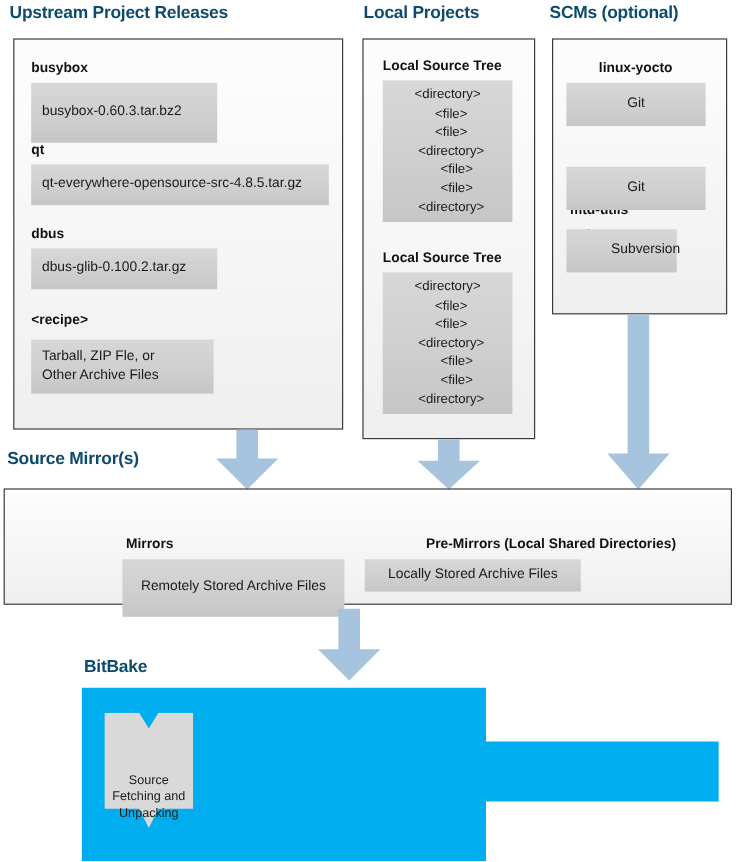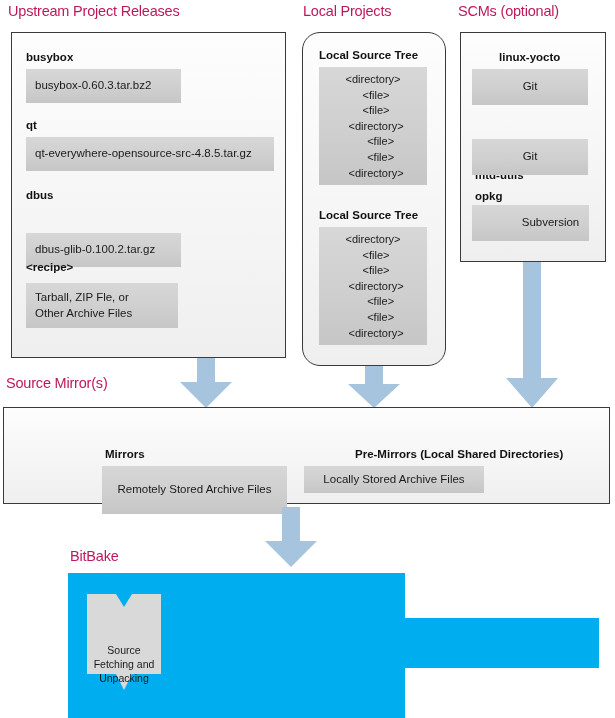--- a/index.html
+++ b/index.html
@@ -7,23 +7,23 @@
     width: 615px; height: 718px;
     background: #ffffff;
     font-family: "Liberation Sans", sans-serif;
     overflow: hidden;
   }
   #stage { position: relative; width: 615px; height: 718px; }
 
   
   .section-title {
     position: absolute;
-    font-weight: normal;
+    font-weight: bold;
     font-size: 14.5px;
-    color: #be185d;
+    color: #0c4a6e;
     letter-spacing: -0.2px;
     white-space: nowrap;
   }
 
   
   .panel {
     position: absolute;
     border: 1.3px solid #3a3a3a;
     background: linear-gradient(to bottom, #fdfdfd 0%, #f7f7f7 45%, #efefef 100%);
   }
@@ -84,36 +84,36 @@
 </head>
 <body>
 
 <div id="stage">
 
   <div class="section-title" style="left:8px; top:3px;">Upstream Project Releases</div>
 
   <div class="panel" id="panel-upstream" style="left:11px; top:32px; width:275px; height:326px;">
 
     <div class="item-label" style="left:14px; top:18px;">busybox</div>
-    <div class="gbox left" style="left:14px; top:36px; width:155px; height:34px;">busybox-0.60.3.tar.bz2</div>
+    <div class="gbox left" style="left:14px; top:36px; width:155px; height:50px;">busybox-0.60.3.tar.bz2</div>
 
     <div class="item-label" style="left:14px; top:86px;">qt</div>
     <div class="gbox left" style="left:14px; top:104px; width:248px; height:34px;">qt-everywhere-opensource-src-4.8.5.tar.gz</div>
 
     <div class="item-label" style="left:14px; top:156px;">dbus</div>
-    <div class="gbox left" style="left:14px; top:174px; width:155px; height:34px;margin-top:26px;">dbus-glib-0.100.2.tar.gz</div>
+    <div class="gbox left" style="left:14px; top:174px; width:155px; height:34px;">dbus-glib-0.100.2.tar.gz</div>
 
     <div class="item-label" style="left:14px; top:228px;">&lt;recipe&gt;</div>
     <div class="gbox left" style="left:14px; top:250px; width:152px; height:45px; white-space:pre-line;">Tarball, ZIP Fle, or
 Other Archive Files</div>
   </div>
 
   <div class="section-title" style="left:303px; top:3px;">Local Projects</div>
 
-  <div class="panel" id="panel-local-projects" style="left:302px; top:32px; width:144px; height:334px;border-radius:18px;">
+  <div class="panel" id="panel-local-projects" style="left:302px; top:32px; width:144px; height:334px;">
 
     <div class="item-label" style="left:16px; top:16px;">Local Source Tree</div>
     <div class="tree" id="tree-1" style="left:16px; top:34px; width:108px; height:118px;">
         <div>&lt;directory&gt;</div>
         <div>  &lt;file&gt;</div>
         <div>  &lt;file&gt;</div>
         <div>  &lt;directory&gt;</div>
         <div>     &lt;file&gt;</div>
         <div>     &lt;file&gt;</div>
         <div>  &lt;directory&gt;</div>
@@ -135,21 +135,21 @@
 
   <div class="panel" id="panel-scms" style="left:460px; top:32px; width:146px; height:230px;">
 
     <div class="item-label" style="left:14px; top:18px;margin-left:24px;">linux-yocto</div>
     <div class="gbox center" style="left:11px; top:36px; width:116px; height:36px;">Git</div>
 
     <div class="item-label" style="left:14px; top:88px;margin-top:48px;">mtd-utils</div>
     <div class="gbox center" style="left:11px; top:106px; width:116px; height:36px;">Git</div>
 
     <div class="item-label" style="left:14px; top:157px;">opkg</div>
-    <div class="gbox center" style="left:11px; top:172px; width:117px; height:36px;padding-left:40px;">Subversion</div>
+    <div class="gbox center" style="left:11px; top:158px; width:92px; height:36px;padding-left:40px;">Subversion</div>
   </div>
 
   <div class="arrow" style="left:180px; top:358px;">
     <svg width="52" height="50" viewBox="0 0 52 50">
       <polygon points="17,0 35,0 35,24 52,24 26,50 0,24 17,24" fill="#A6C4DE"></polygon>
     </svg>
   </div>
 
   <div class="arrow" style="left:348px; top:366px;">
     <svg width="52" height="42" viewBox="0 0 52 42">

